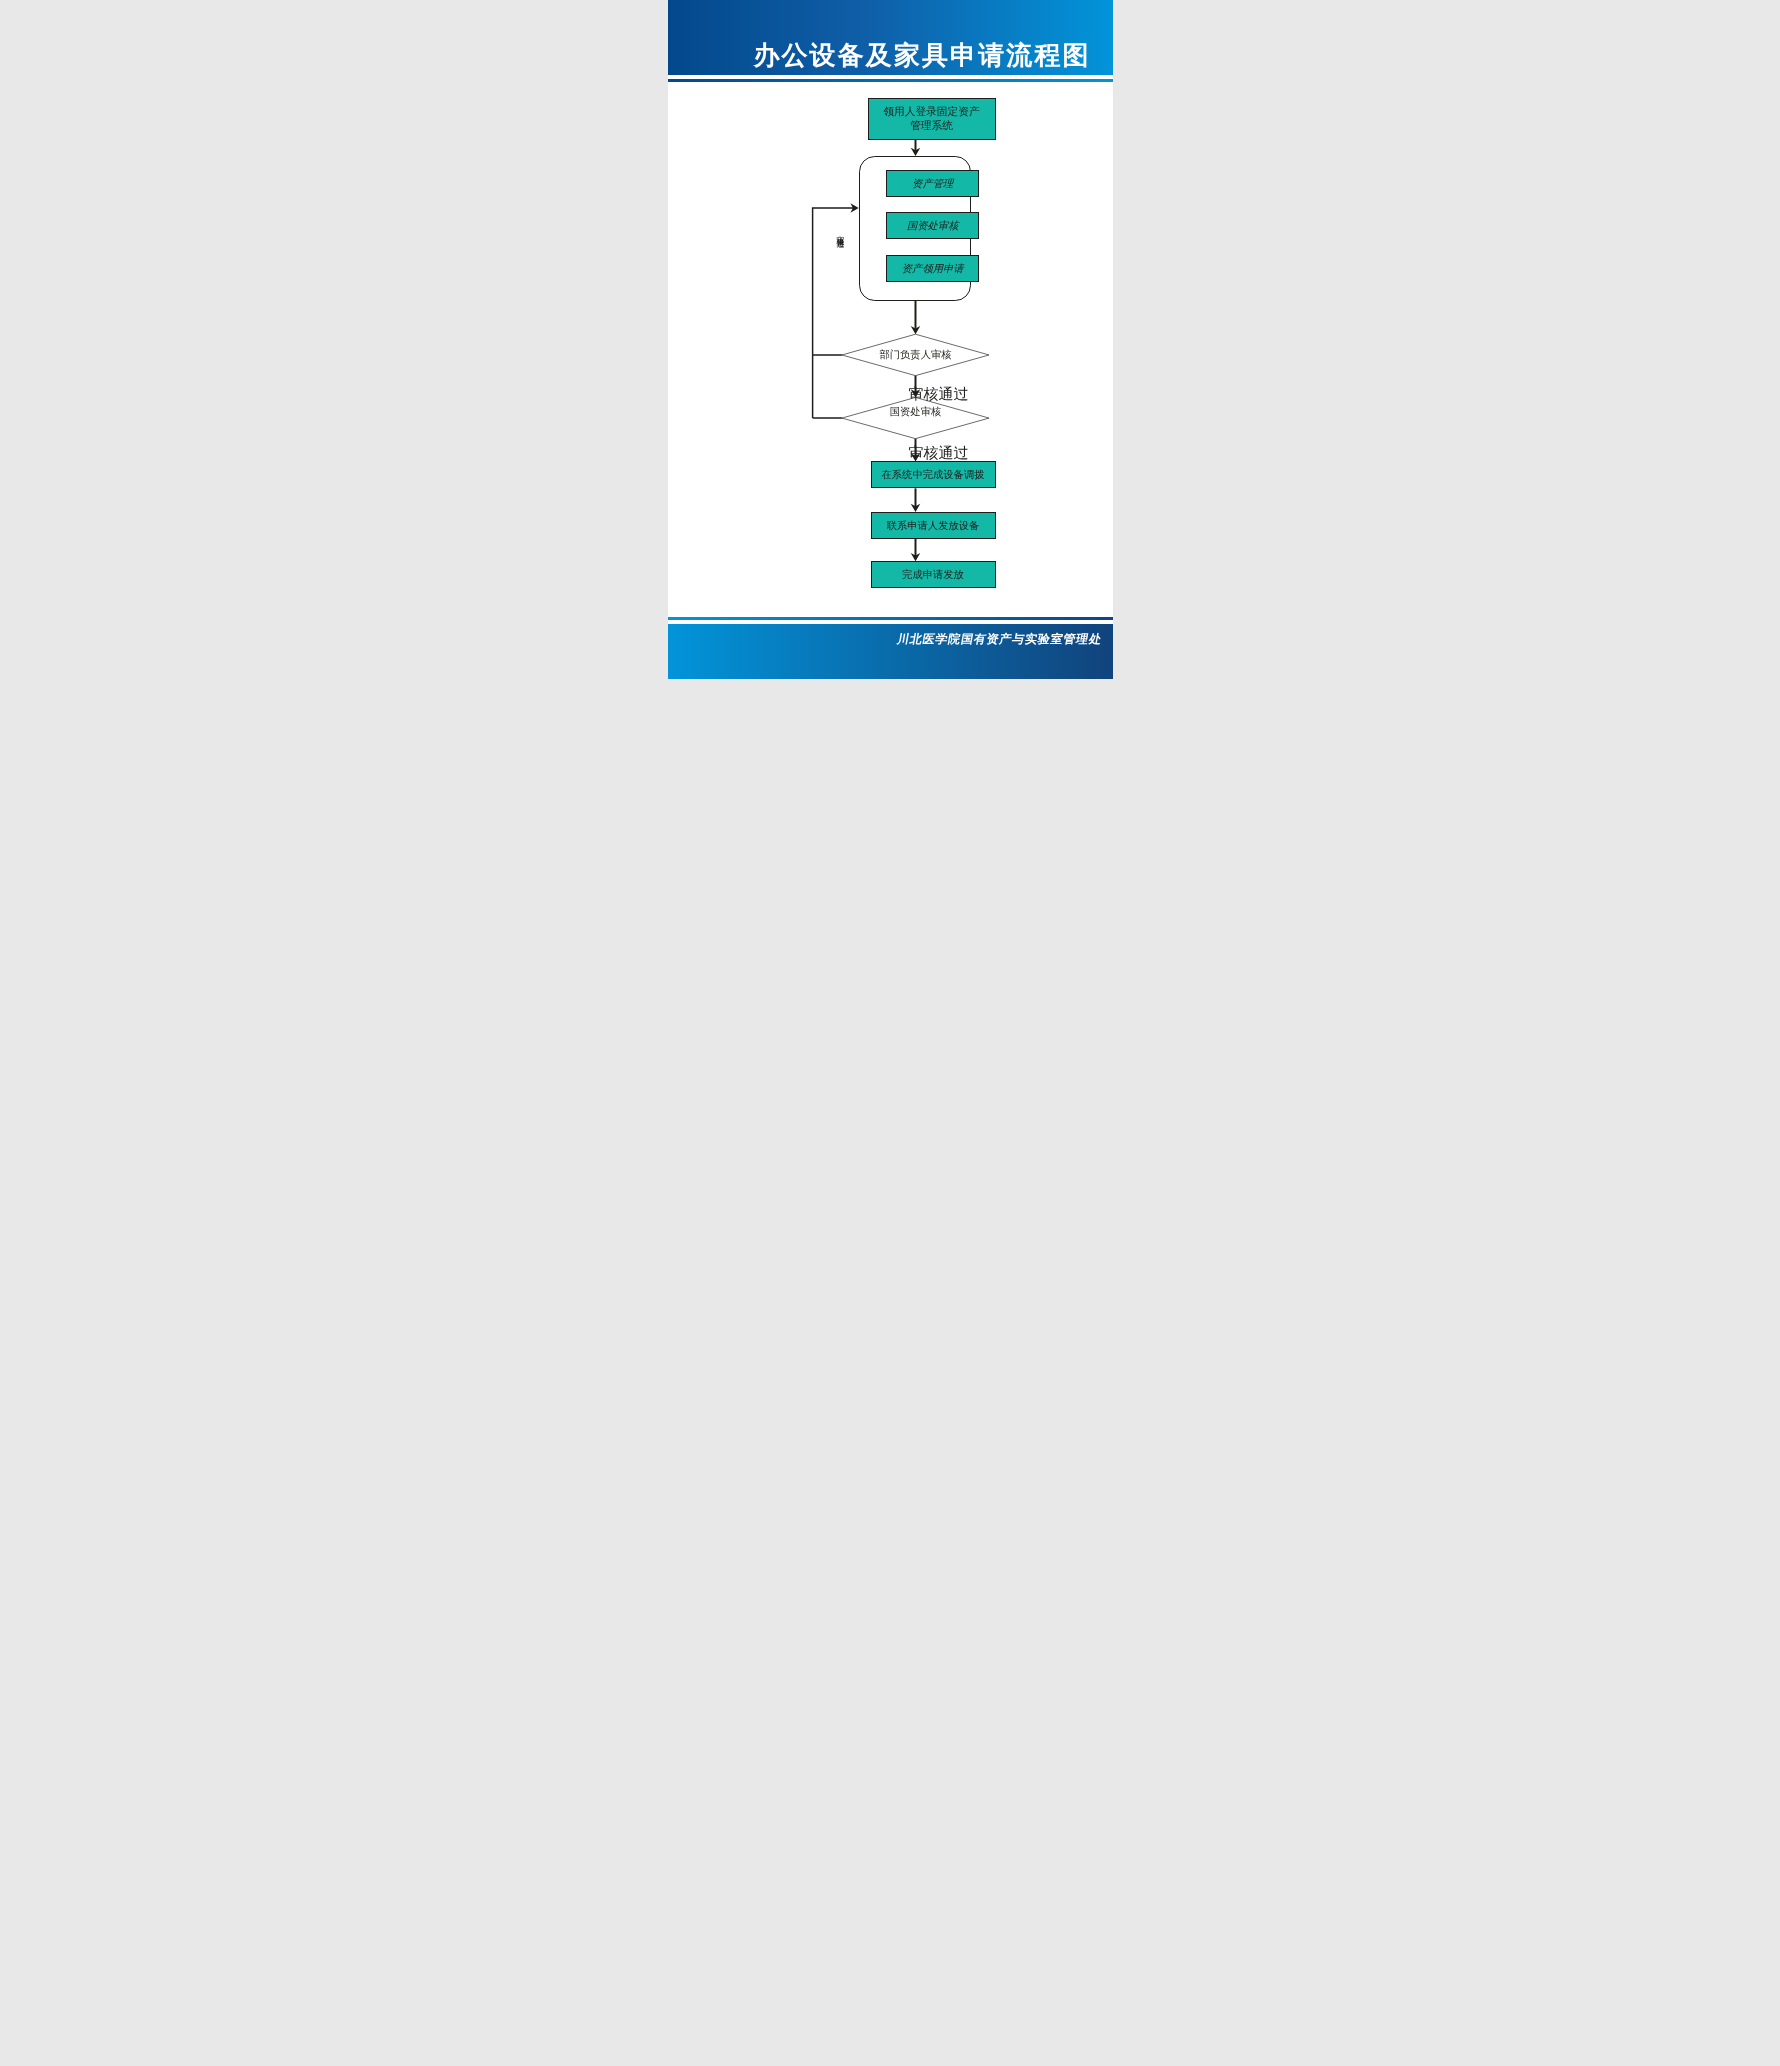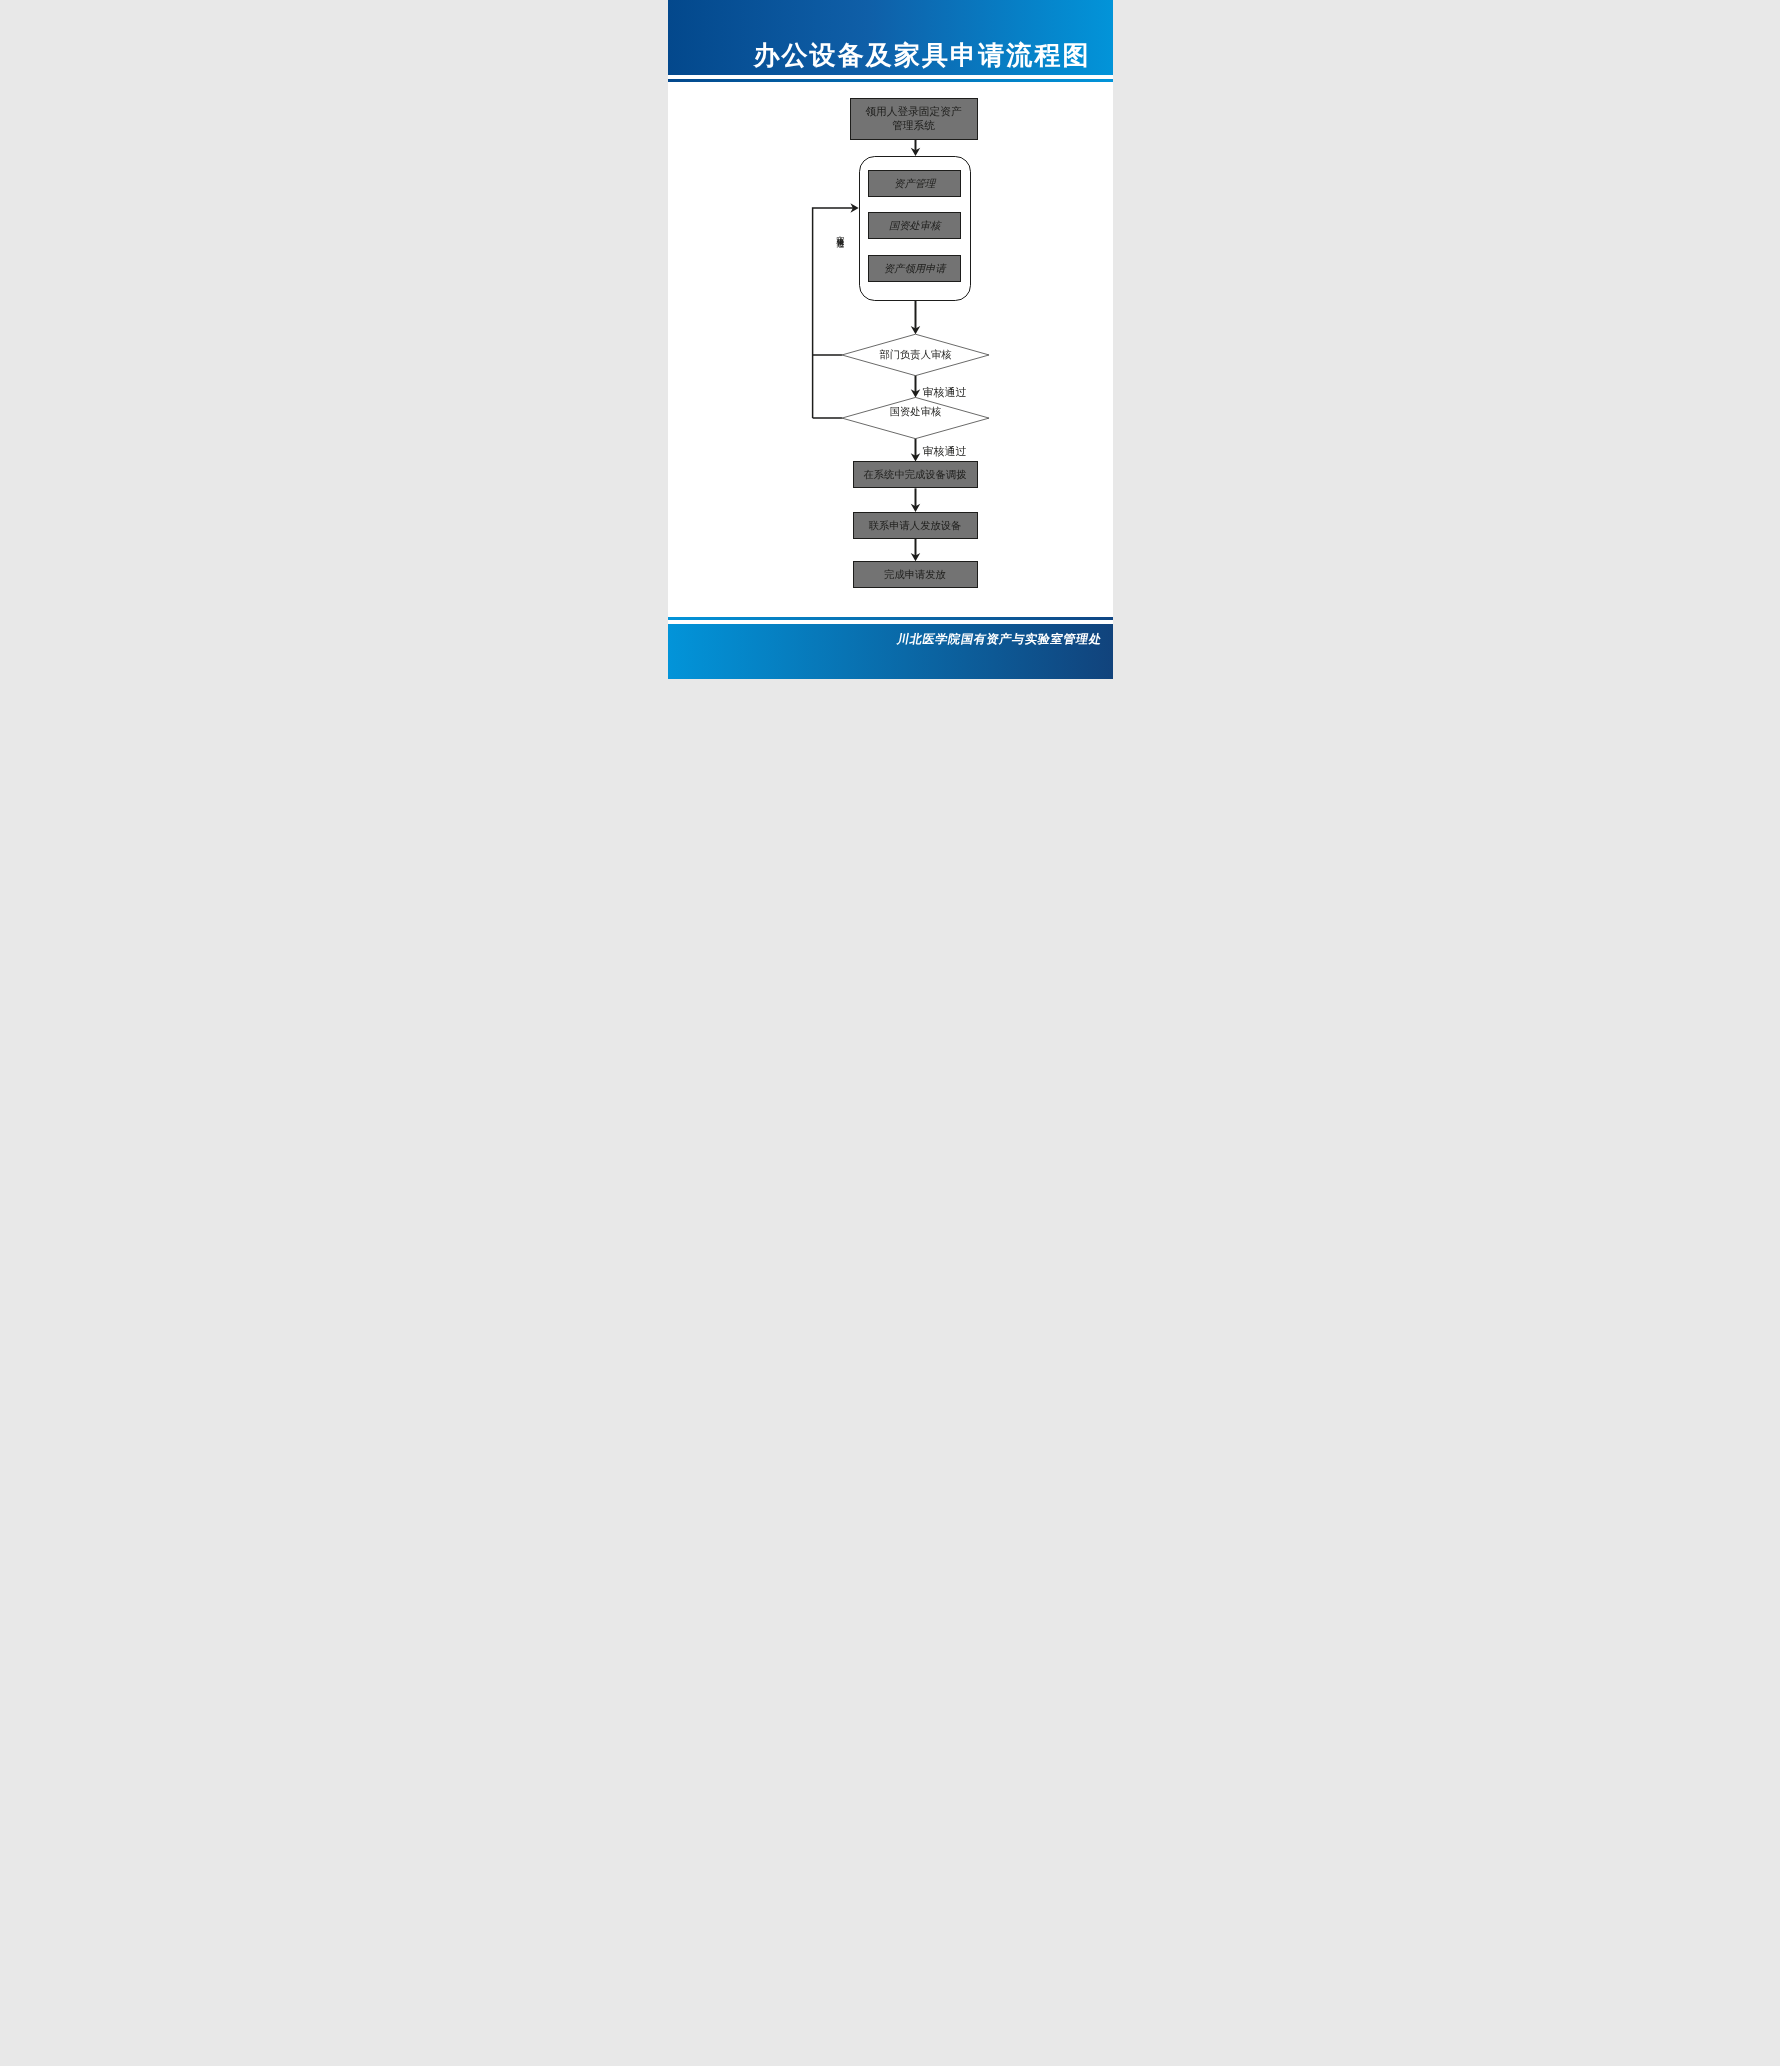--- a/index.html
+++ b/index.html
@@ -46,46 +46,47 @@
   
   .content{
     position:absolute;left:0;top:82px;width:445px;height:535px;
     background:#ffffff;
   }
   .flow-svg{position:absolute;left:0;top:0;width:445px;height:535px;}
   .node{
     position:absolute;
     display:flex;align-items:center;justify-content:center;
     text-align:center;
-    background:#737373;
+    background:#14b8a6;
     border:0.6px solid #1d1d1b;
     font-size:10.3px;line-height:1.3;
     box-sizing:border-box;
+    margin-left:18px;
   }
   .start-box{left:182px;top:15.7px;width:128px;height:42px;flex-direction:column;font-size:10.7px;}
   .group-box{
     position:absolute;left:191px;top:74px;width:112px;height:145px;
     border:0.6px solid #1d1d1b;border-radius:15.7px;background:#ffffff;
     box-sizing:border-box;
     font-style:italic;
   }
   .group-item{position:absolute;left:8.7px;width:93px;height:27px;}
   .group-item.g1{top:13px;}
   .group-item.g2{top:55px;}
   .group-item.g3{top:98px;}
   .diamond-label{
     position:absolute;left:186px;width:124px;height:12.4px;
     display:flex;align-items:center;justify-content:center;
     font-size:10.3px;white-space:nowrap;
   }
   .diamond-label.d1{top:267px;}
   .diamond-label.d2{top:324px;}
   .edge-label{
-    position:absolute;left:255px;
-    font-size:11px;white-space:nowrap;
+    position:absolute;left:241px;
+    font-size:15px;white-space:nowrap;
   }
   .edge-label.p1{top:303px;}
   .edge-label.p2{top:362px;}
   .fail-label{
     position:absolute;left:166px;top:147px;
     writing-mode:vertical-rl;text-orientation:upright;
     font-size:7.9px;letter-spacing:1.2px;white-space:nowrap;
   }
   .step-box{left:185px;width:125px;height:27px;}
   .step-box.s1{top:379px;}

